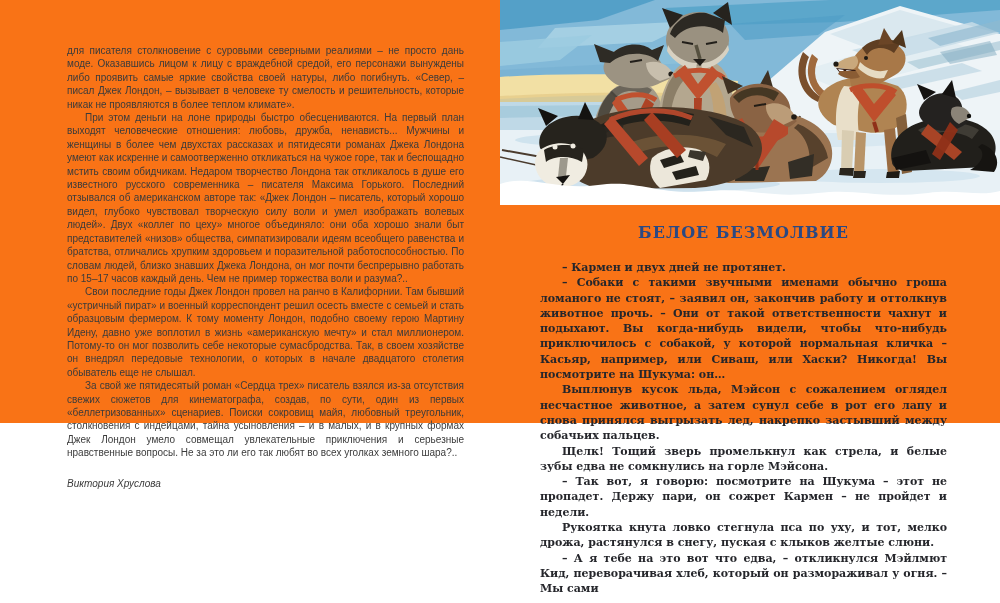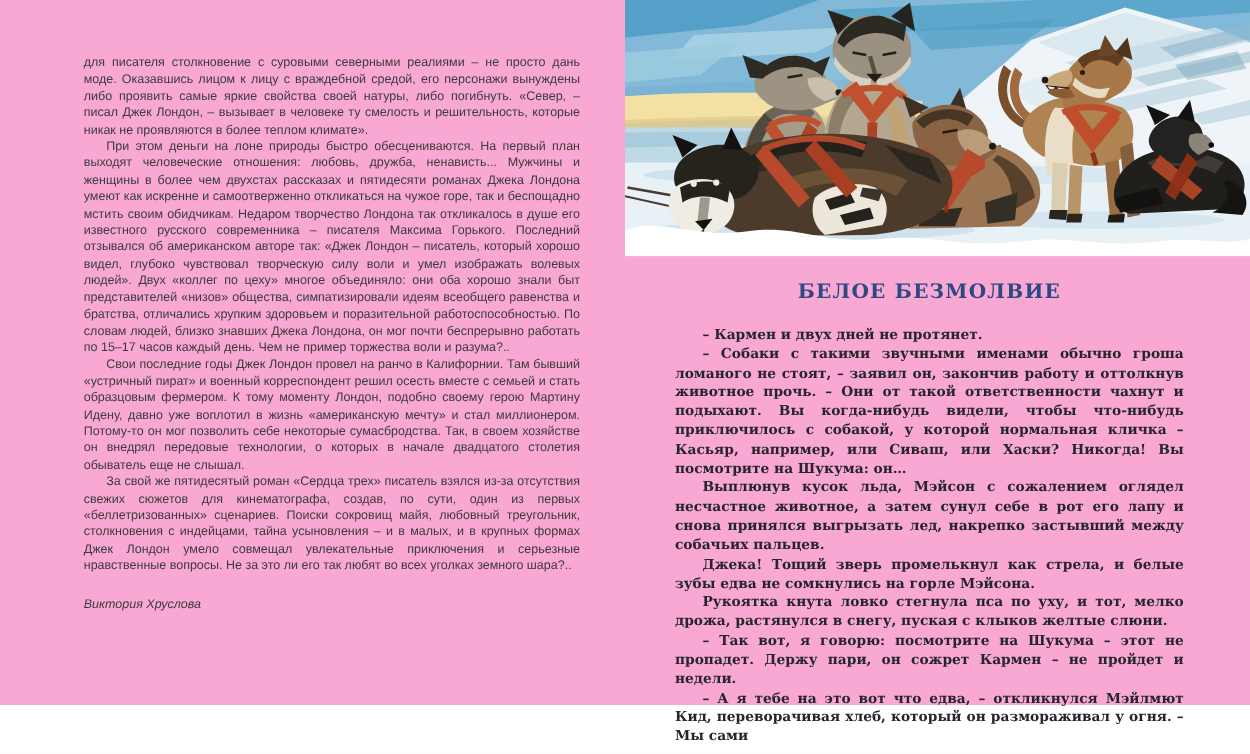--- a/index.html
+++ b/index.html
@@ -1,17 +1,17 @@
 <!DOCTYPE html>
 <html lang="ru"><head>
 <meta charset="utf-8">
 <style>
   * { margin:0; padding:0; box-sizing:border-box; }
   html,body { width:1000px; height:603px; background:#ffffff; overflow:hidden; }
-  .spread { position:relative; width:1000px; height:564px; background:#f9a8d4;
+  .spread { position:relative; width:1000px; height:423px; background:#f97316;
             font-family:"Liberation Sans", sans-serif; }
 
   
   .left-page { position:absolute; left:67px; top:44px; width:397px; }
   .left-text { font-family:"Liberation Sans", sans-serif; font-size:10px;
                line-height:13.4px; color:#3b3b3b; text-align:justify; hyphens:auto; }
   .left-text p { text-indent:18px; }
   .left-text p:first-child { text-indent:0; }
   .signature { margin-top:18px; text-align:left; font-style:italic;
                font-size:10px; color:#3b3b3b; }
@@ -211,21 +211,21 @@
     </svg>
   </div>
 
   <div class="chapter-title">БЕЛОЕ БЕЗМОЛВИЕ</div>
 
   <div class="right-page">
     <div class="right-text">
         <p>– Кармен и двух дней не протянет.</p>
         <p>– Собаки с такими звучными именами обычно гроша ломаного не стоят, – заявил он, закончив работу и оттолкнув животное прочь. – Они от такой ответственности чахнут и подыхают. Вы когда-нибудь видели, чтобы что-нибудь приключилось с собакой, у которой нормальная кличка – Касьяр, например, или Сиваш, или Хаски? Никогда! Вы посмотрите на Шукума: он…</p>
         <p>Выплюнув кусок льда, Мэйсон с сожалением оглядел несчастное животное, а затем сунул себе в рот его лапу и снова принялся выгрызать лед, накрепко застывший между собачьих пальцев.</p>
-        <p>Джека! Тощий зверь промелькнул как стрела, и белые зубы едва не сомкнулись на горле Мэйсона.</p>
+        <p>Щелк! Тощий зверь промелькнул как стрела, и белые зубы едва не сомкнулись на горле Мэйсона.</p>
+        <p>– Так вот, я говорю: посмотрите на Шукума – этот не пропадет. Держу пари, он сожрет Кармен – не пройдет и недели.</p>
         <p>Рукоятка кнута ловко стегнула пса по уху, и тот, мелко дрожа, растянулся в снегу, пуская с клыков желтые слюни.</p>
-        <p>– Так вот, я говорю: посмотрите на Шукума – этот не пропадет. Держу пари, он сожрет Кармен – не пройдет и недели.</p>
         <p>– А я тебе на это вот что едва, – откликнулся Мэйлмют Кид, переворачивая хлеб, который он размораживал у огня. – Мы сами</p>
       </div>
     <div class="page-number">7</div>
   </div>
 
 </div>
 
 </body></html>

